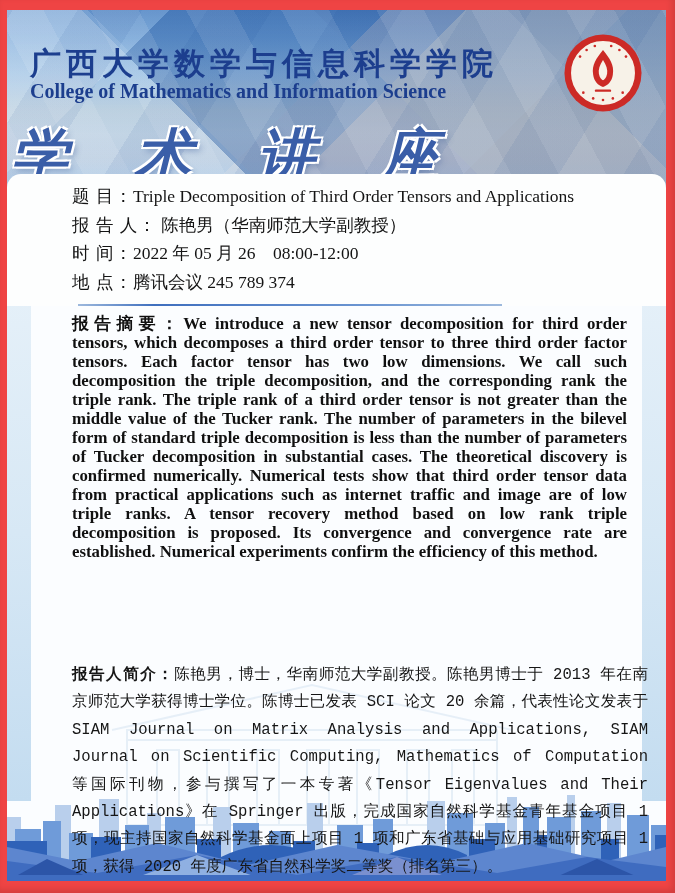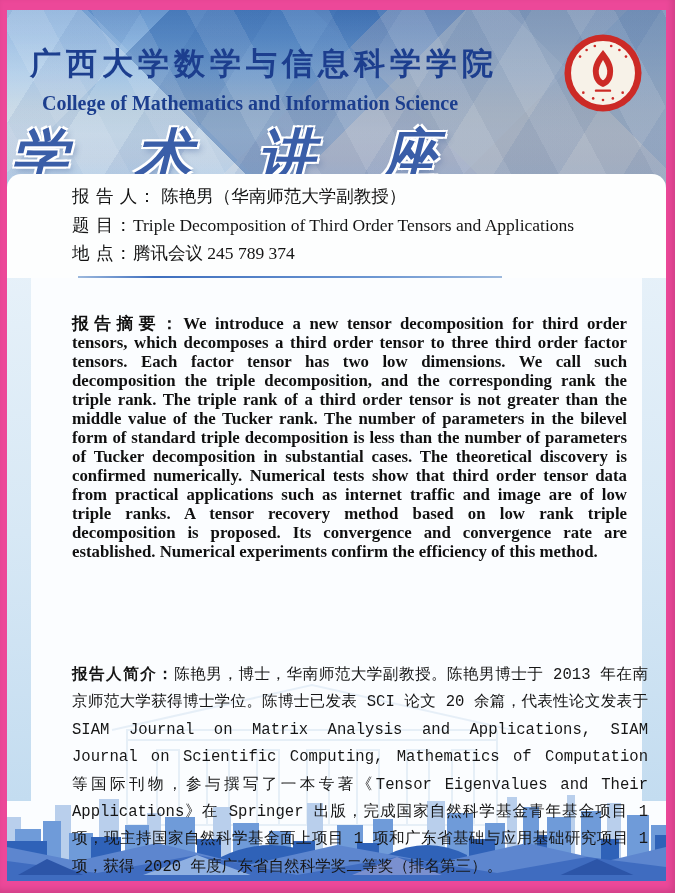--- a/index.html
+++ b/index.html
@@ -1,34 +1,34 @@
 <!DOCTYPE html>
 <html><head>
 <meta charset="utf-8">
 <style>
   html,body{margin:0;padding:0;background:#e9e9e9;}
-  .page{position:relative;width:675px;height:893px;background:#ec4899;overflow:hidden;
+  .page{position:relative;width:675px;height:893px;background:#ef4444;overflow:hidden;
         font-family:"Liberation Serif",serif;box-shadow:inset -3px -3px 6px rgba(0,0,0,.12);}
   .poster{position:absolute;left:7px;top:10px;width:659px;height:871px;background:#fbfdff;overflow:hidden;}
 
   
   .banner{position:absolute;left:0;top:0;width:659px;height:200px;
     background-image:
       conic-gradient(from 45deg at 18% 22%, rgba(13,70,150,.35) 0 25%, transparent 0 50%, rgba(255,255,255,.22) 0 75%, transparent 0),
       conic-gradient(from 45deg at 58% 38%, rgba(247,236,216,.55) 0 25%, transparent 0 50%, rgba(120,170,220,.30) 0 75%, transparent 0),
       conic-gradient(from 45deg at 85% 30%, rgba(30,100,180,.30) 0 25%, transparent 0 50%, rgba(255,255,255,.25) 0 75%, transparent 0),
       conic-gradient(from 45deg at 35% 75%, rgba(244,215,200,.40) 0 25%, transparent 0 50%, rgba(160,195,230,.35) 0 75%, transparent 0),
       linear-gradient(180deg,#2b66b2 0%,#4f89c9 14%,#9cc1e1 32%,#e6e2d2 50%,#f7eee0 62%,#efe3da 74%,#cdddee 88%,#aecbe7 100%);}
   .banner::before{content:"";position:absolute;inset:0;
       background:repeating-linear-gradient(62deg, rgba(255,255,255,.10) 0 42px, transparent 42px 84px);}
   .banner::after{content:"";position:absolute;inset:0;
       background:repeating-linear-gradient(-58deg, rgba(10,60,140,.07) 0 55px, transparent 55px 110px);}
   .org-cn{position:absolute;left:23px;top:33px;z-index:3;margin:0;font-size:31px;font-weight:bold;
       letter-spacing:5px;color:#1c3e8e;font-family:"Liberation Sans",sans-serif;}
-  .org-en{position:absolute;left:23px;top:70px;z-index:3;margin:12px;font-size:20px;font-weight:bold;
+  .org-en{position:absolute;left:23px;top:70px;z-index:3;margin:0;font-size:20px;font-weight:bold;
       color:#1c3e8e;font-family:"Liberation Serif",serif;}
   .seal{position:absolute;right:22px;top:22px;z-index:3;width:82px;height:82px;}
   .lecture-title{position:absolute;left:0;right:0;top:104px;z-index:3;margin:4px;text-align:left;
       font-size:57px;font-weight:bold;font-style:italic;letter-spacing:26px;color:#3a5ea8;
       font-family:"Liberation Serif",serif;
       text-shadow:-2px -2px 0 #fff,2px -2px 0 #fff,-2px 2px 0 #fff,2px 2px 0 #fff,3px 4px 6px rgba(60,90,150,.45);}
 
   
   .edge-band{position:absolute;top:195px;bottom:80px;width:24px;z-index:1;}
   .edge-left{left:0;background:linear-gradient(180deg,#eaf3fa 0%,#d7e8f5 55%,#c3dcf0 100%);}
@@ -98,26 +98,30 @@
       </svg>
 
       <h1 class="lecture-title">学 术 讲 座</h1>
     </header>
 
     <div class="edge-band edge-left"></div>
     <div class="edge-band edge-right"></div>
 
     <section class="info">
       <div class="info-row">
+        <span class="info-label">题 目：</span>
+        <span class="info-value">Triple Decomposition of Third Order Tensors and Applications</span>
+      </div>
+      <div class="info-row">
         <span class="info-label">报 告 人：</span>
         <span class="info-value"> 陈艳男（华南师范大学副教授）</span>
       </div>
       <div class="info-row">
-        <span class="info-label">题 目：</span>
-        <span class="info-value">Triple Decomposition of Third Order Tensors and Applications</span>
+        <span class="info-label">时 间：</span>
+        <span class="info-value">2022 年 05 月 26　08:00-12:00</span>
       </div>
       <div class="info-row">
         <span class="info-label">地 点：</span>
         <span class="info-value">腾讯会议 245 789 374</span>
       </div>
       <hr class="divider">
     </section>
 
     <p class="abstract"><span class="para-label">报告摘要：</span><span>We introduce a new tensor decomposition for third order tensors, which decomposes a third order tensor to three third order factor tensors. Each factor tensor has two low dimensions. We call such decomposition the triple decomposition, and the corresponding rank the triple rank. The triple rank of a third order tensor is not greater than the middle value of the Tucker rank. The number of parameters in the bilevel form of standard triple decomposition is less than the number of parameters of Tucker decomposition in substantial cases. The theoretical discovery is confirmed numerically. Numerical tests show that third order tensor data from practical applications such as internet traffic and image are of low triple ranks. A tensor recovery method based on low rank triple decomposition is proposed. Its convergence and convergence rate are established. Numerical experiments confirm the efficiency of this method.</span></p>
 

